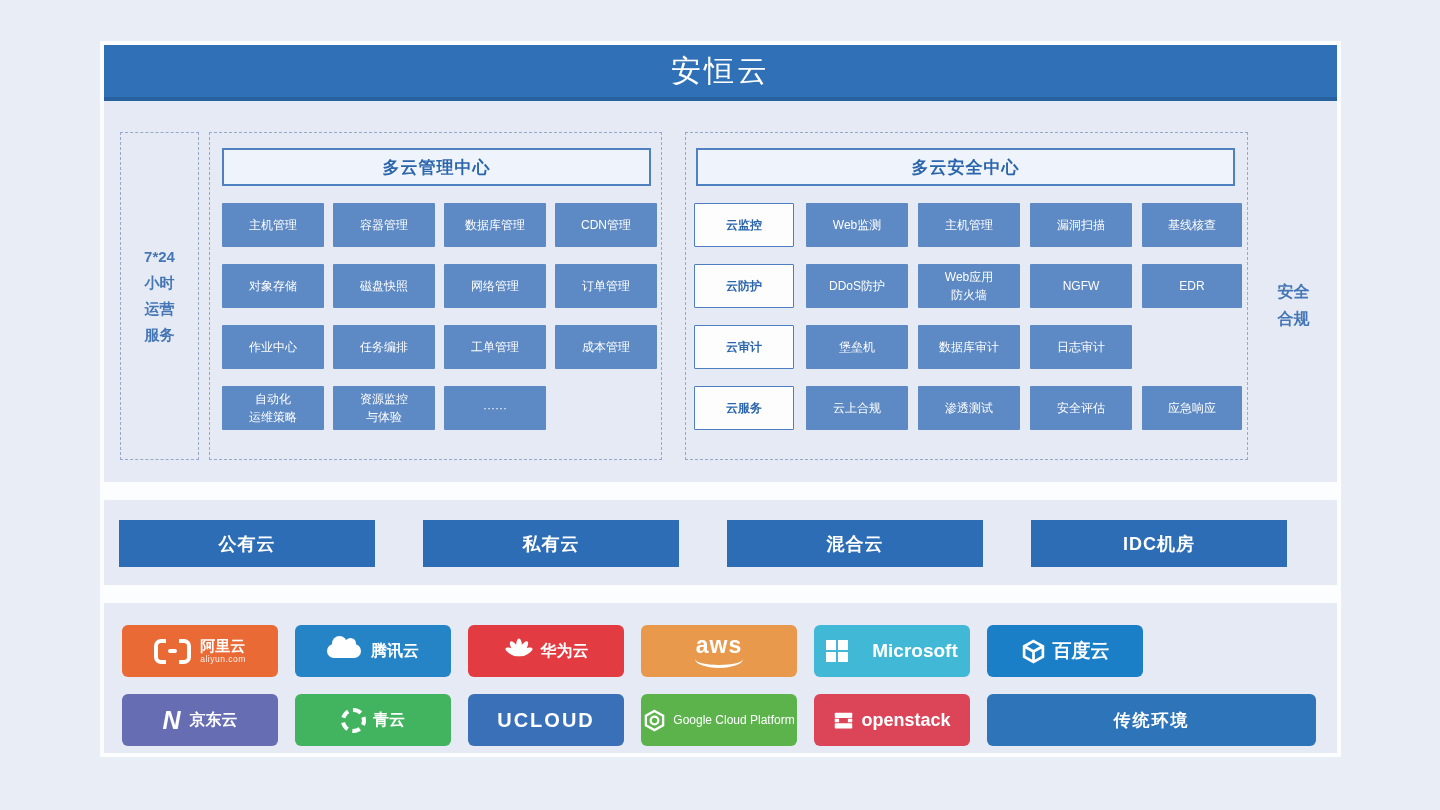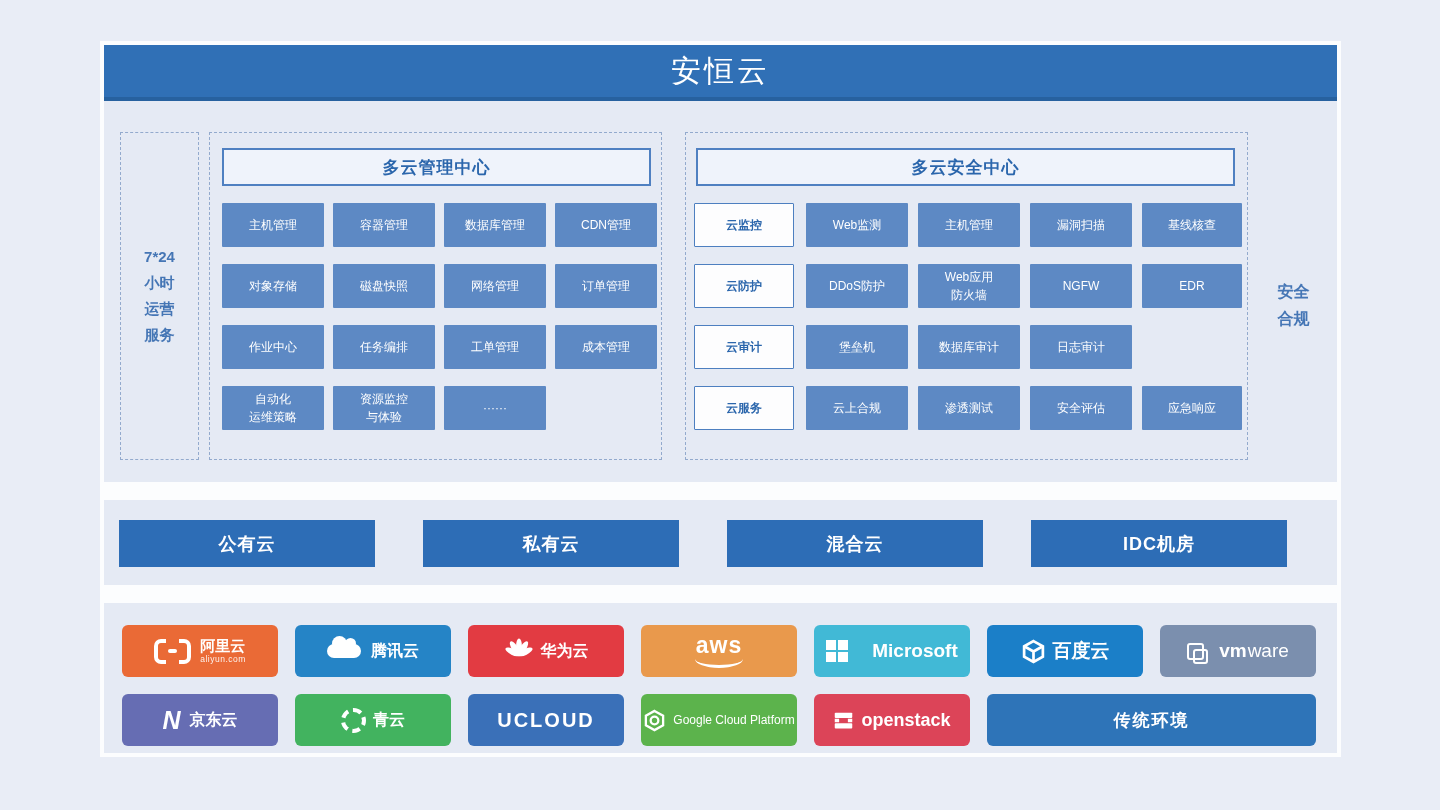--- a/index.html
+++ b/index.html
@@ -238,25 +238,20 @@
     </div>
 
     <div class="tile" style="left: 883px; top: 22px; background: rgb(27, 127, 200);">
       <svg width="25" height="25" viewBox="0 0 24 24">
         <path d="M12 2 L21 7 V17 L12 22 L3 17 V7 Z" fill="none" stroke="#fff" stroke-width="2.6"></path>
         <path d="M12 22 V12 M12 12 L3 7 M12 12 L21 7" fill="none" stroke="#fff" stroke-width="2.6"></path>
       </svg>
       <span class="t-name" style="font-size:19px">百度云</span>
     </div>
 
-    <div class="tile" style="left: 1056px; top: 22px; background: rgb(123, 143, 174);">
-      <span class="vm-ico"></span>
-      <span class="vm-bold">vm</span>
-        <span class="vm-rest" style="margin-left:-6px">ware</span>
-    </div>
 
     <div class="tile" style="left: 18px; top: 91px; background: rgb(102, 109, 179);">
       <span class="jd-n">N</span>
       <span class="t-name">京东云</span>
     </div>
 
     <div class="tile" style="left: 191px; top: 91px; background: rgb(66, 179, 95);">
       <span class="qc-ring"></span>
       <span class="t-name">青云</span>
     </div>

